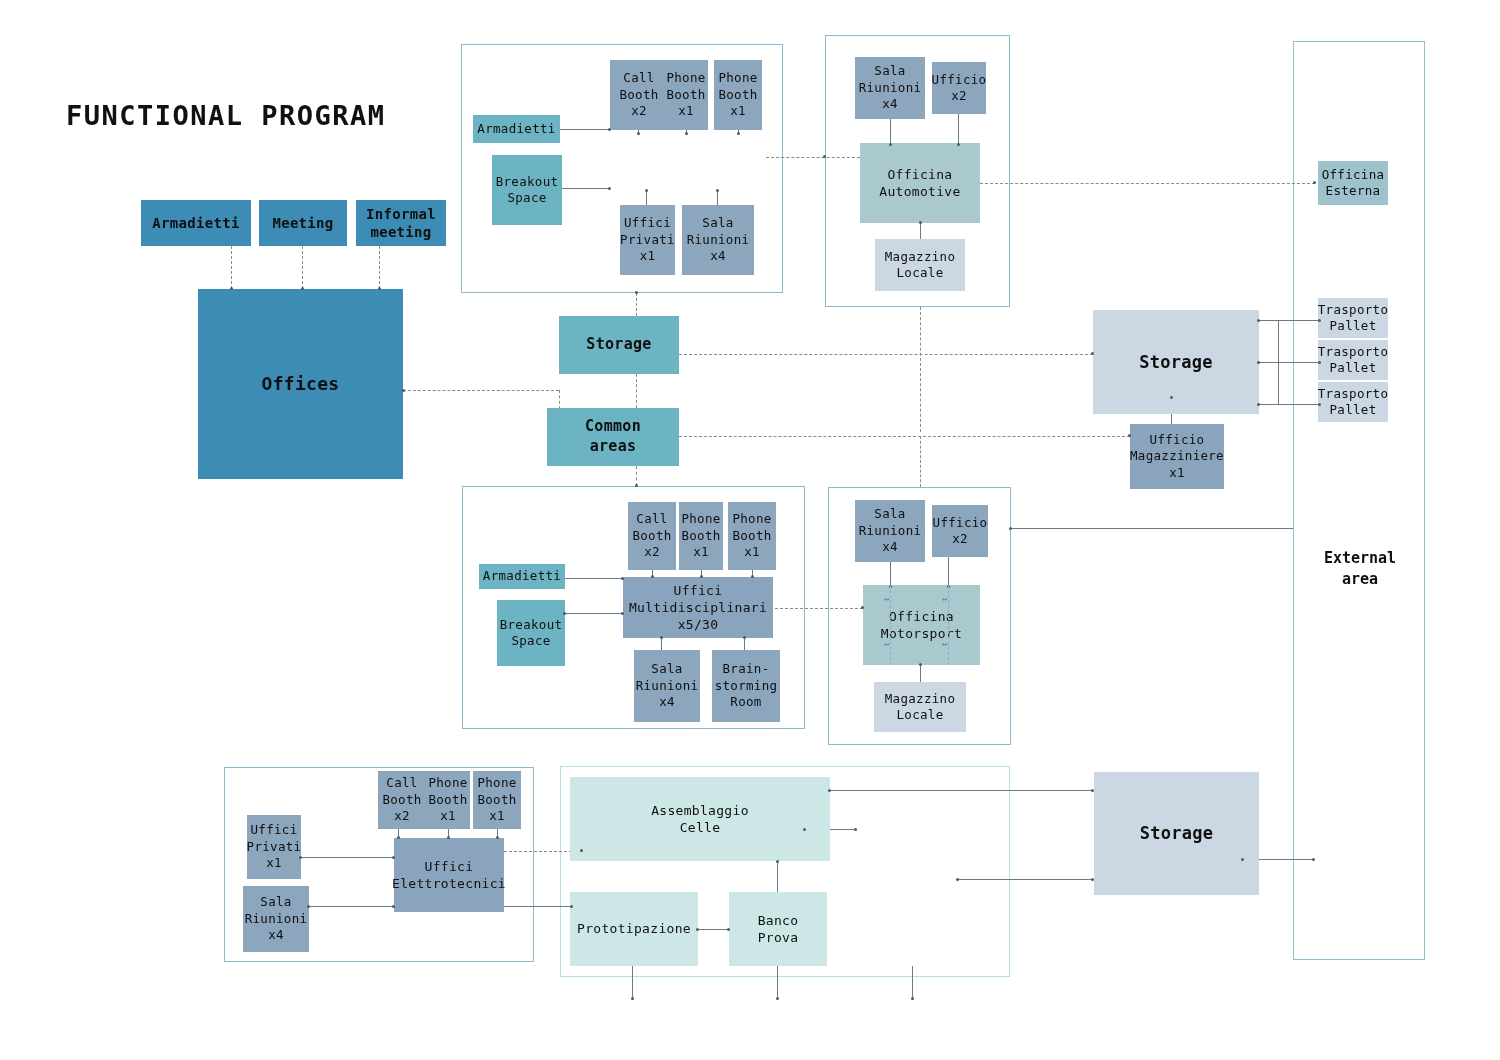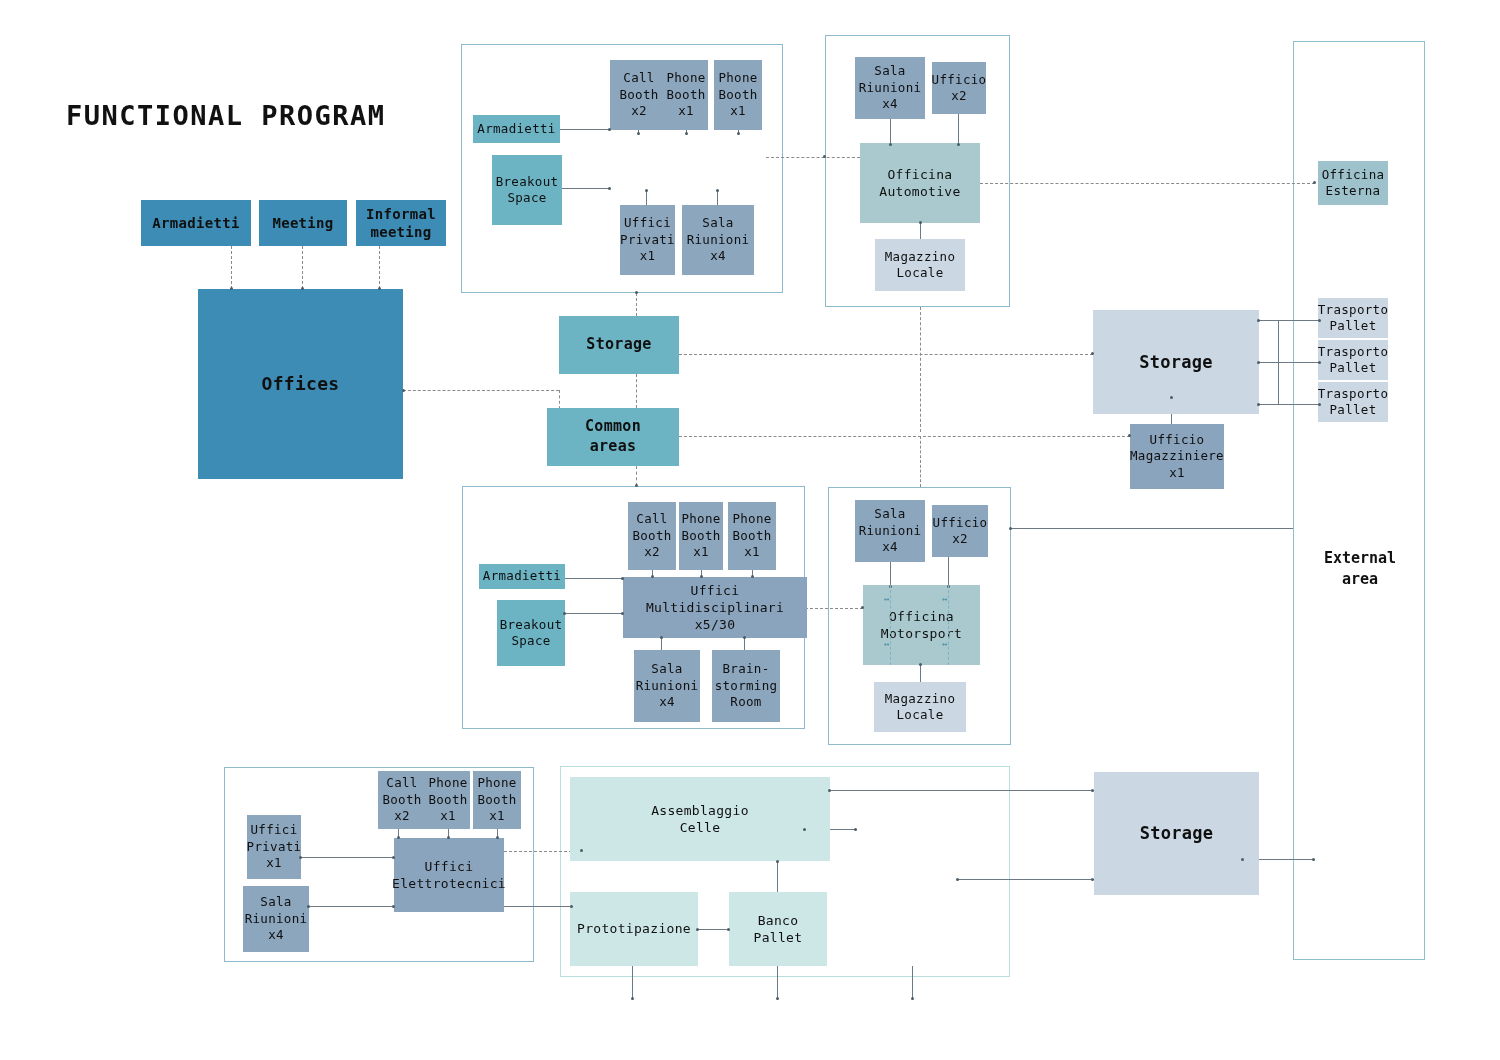--- a/index.html
+++ b/index.html
@@ -204,21 +204,21 @@
 Booth
 x1</div>
   <div class="node c-slate" style="left:728px;top:502px;width:48px;height:68px;font-size:12.5px;">Phone
 Booth
 x1</div>
 
   <div class="node c-teal-sm" style="left:479px;top:564px;width:86px;height:25px;font-size:12.5px;">Armadietti</div>
   <div class="node c-teal-sm" style="left:497px;top:600px;width:68px;height:66px;font-size:12.5px;">Breakout
 Space</div>
 
-  <div class="node c-slateD" style="left:623px;top:577px;width:184px;height:61px;font-size:13px;">Uffici Multidisciplinari
+  <div class="node c-slateD" style="left:623px;top:577px;width:150px;height:61px;font-size:13px;">Uffici Multidisciplinari
 x5/30</div>
 
   <div class="node c-slate" style="left:634px;top:650px;width:66px;height:72px;font-size:12.5px;">Sala
 Riunioni
 x4</div>
   <div class="node c-slate" style="left:712px;top:650px;width:68px;height:72px;font-size:12.5px;">Brain-
 storming
 Room</div>
 
   <div class="ln v-solid" style="left:652px;top:570px;height:8px;"></div>
@@ -329,21 +329,21 @@
 
   <div class="ln h-dash" style="left:504px;top:851px;width:78px;"></div>
   <div class="dot" style="left:580px;top:849px;"></div>
   <div class="ln h-solid" style="left:504px;top:906px;width:68px;"></div>
   <div class="dot" style="left:570px;top:905px;"></div>
 
   <div class="node c-palecyan" style="left:570px;top:777px;width:260px;height:84px;font-size:13px;">Assemblaggio
 Celle</div>
   <div class="node c-palecyan" style="left:570px;top:892px;width:128px;height:74px;font-size:13px;">Prototipazione</div>
   <div class="node c-palecyan" style="left:729px;top:892px;width:98px;height:74px;font-size:13px;">Banco
-Pallet</div>
+Prova</div>
 
   <div class="ln h-solid" style="left:805px;top:829px;width:52px;"></div>
   <div class="dot" style="left:803px;top:828px;"></div>
   <div class="dot" style="left:854px;top:828px;"></div>
   <div class="ln v-solid" style="left:777px;top:861px;height:31px;"></div>
   <div class="dot" style="left:776px;top:860px;"></div>
   <div class="ln h-solid" style="left:698px;top:929px;width:31px;"></div>
   <div class="dot" style="left:696px;top:928px;"></div>
   <div class="dot" style="left:727px;top:928px;"></div>
 

